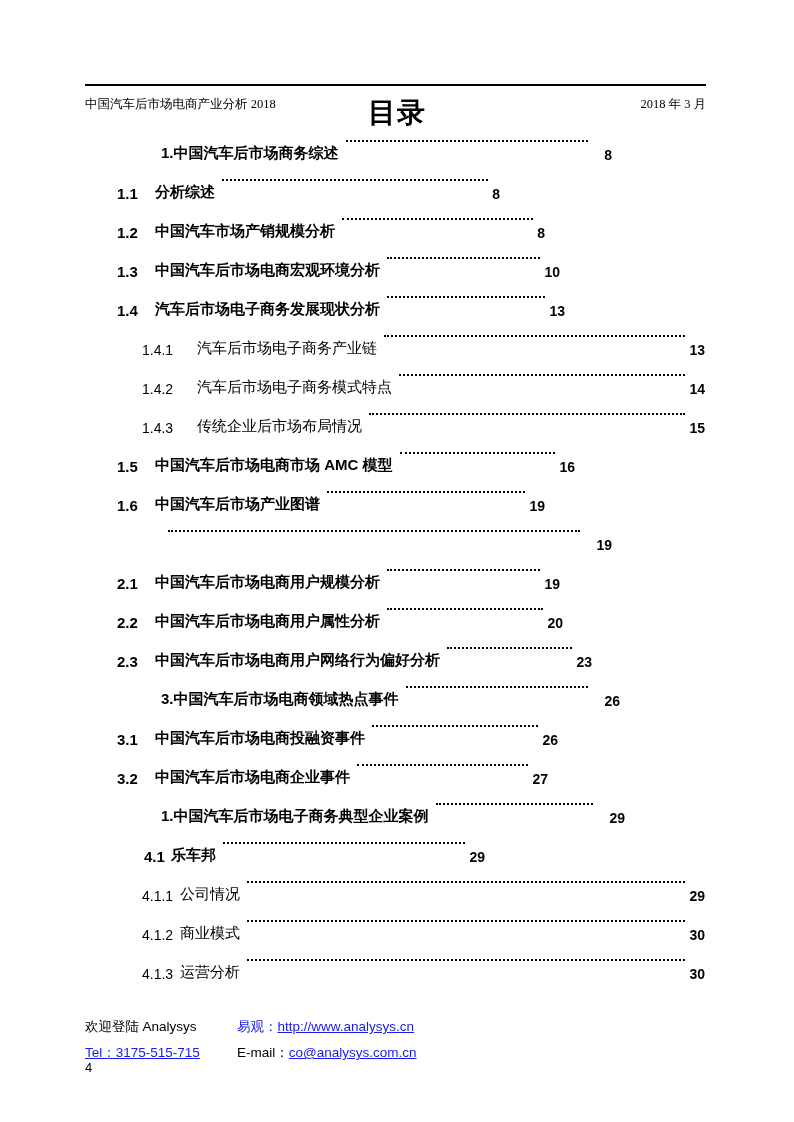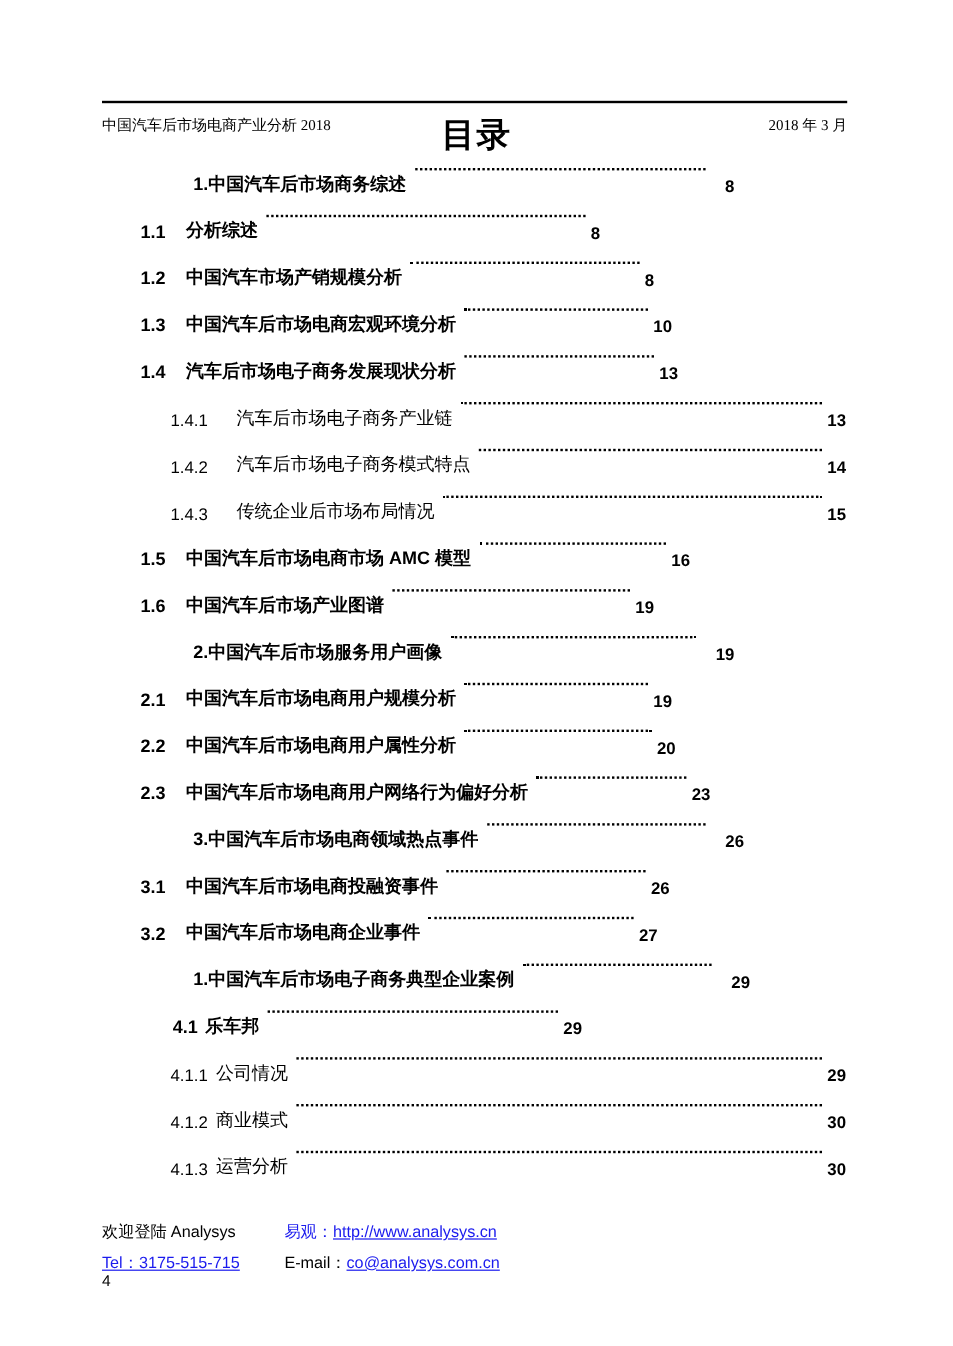--- a/index.html
+++ b/index.html
@@ -147,21 +147,20 @@
     </div>
 
     <div class="row lv1" style="width:460px">
       <span class="num">1.6</span>
       <span class="label">中国汽车后市场产业图谱</span>
       <span class="leader"></span>
       <span class="pg">19</span>
     </div>
 
     <div class="row lv0" style="width:527px">
-      <span class="label">2.中国汽车后市场服务用户画像</span>
       <span class="leader"></span>
       <span class="pg">19</span>
     </div>
 
     <div class="row lv1" style="width:475px">
       <span class="num">2.1</span>
       <span class="label">中国汽车后市场电商用户规模分析</span>
       <span class="leader"></span>
       <span class="pg">19</span>
     </div>

